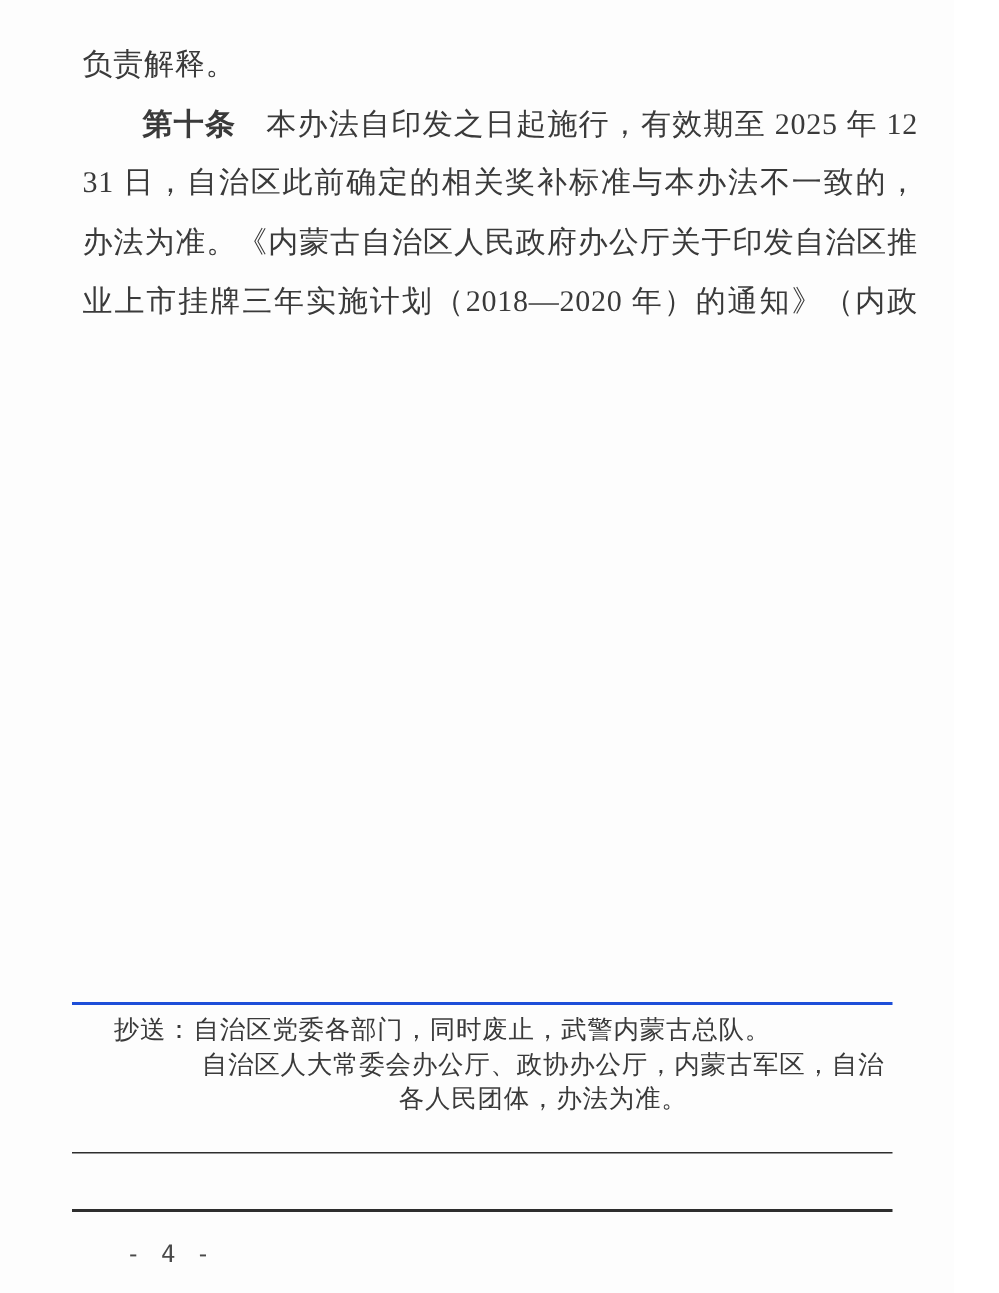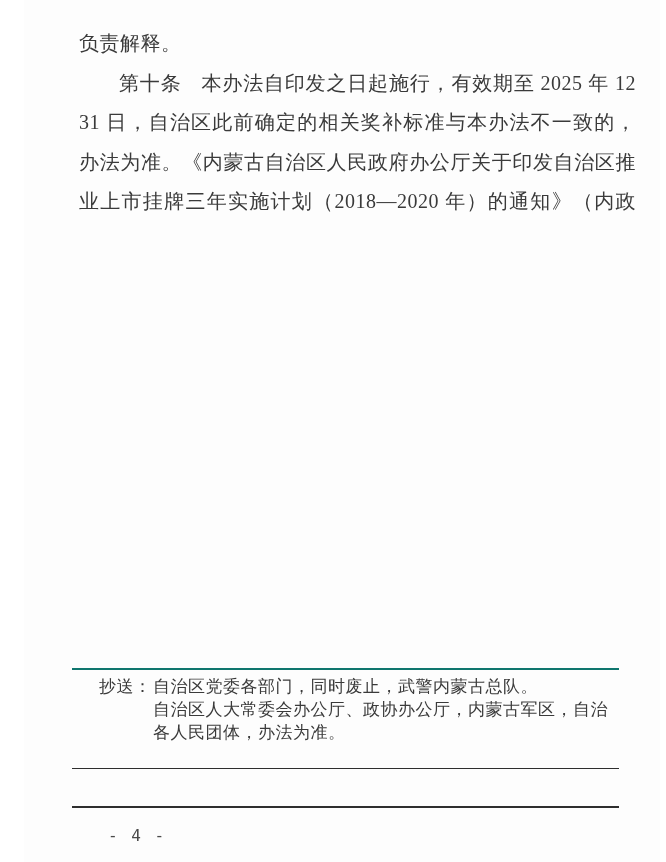--- a/index.html
+++ b/index.html
@@ -4,43 +4,43 @@
 <style>
   html, body { margin: 0; padding: 0; background: #ffffff; }
   .page {
     position: relative;
     width: 636px;
     height: 862px;
     background: #fdfdfd;
     font-family: "Liberation Serif", "DejaVu Serif", serif;
     color: #3a3a3a;
     overflow: hidden;
-    margin-left: 24px;
   }
   
   .doc-body {
     position: absolute;
     top: 24px;
     left: 55px;
     width: 557px;
     font-size: 20px;
     line-height: 39.5px;
     letter-spacing: 0.5px;
   }
   .doc-line { height: 39.5px; overflow: hidden; }
   .doc-line.just { text-align: justify; text-align-last: justify; }
   .doc-line.indent2 { padding-left: 40px; box-sizing: border-box; }
-  .article-num { font-weight: normal; margin-right: 20px; }
+  .article-num { font-weight: bold; margin-right: 20px; }
   
   .bottom-block {
     position: absolute;
     left: 48px;
     top: 668px;
     width: 547px;
-    border-top: 2px solid #0f766e;
+    border-top: 2px solid #1d4ed8;
+    text-align: center;
   }
   .dist {
     box-sizing: border-box;
     height: 98px;
     padding: 5px 0 0 27px;
     font-size: 17px;
     line-height: 23px;
     letter-spacing: 0.5px;
   }
   .dist-first { display: flex; }

